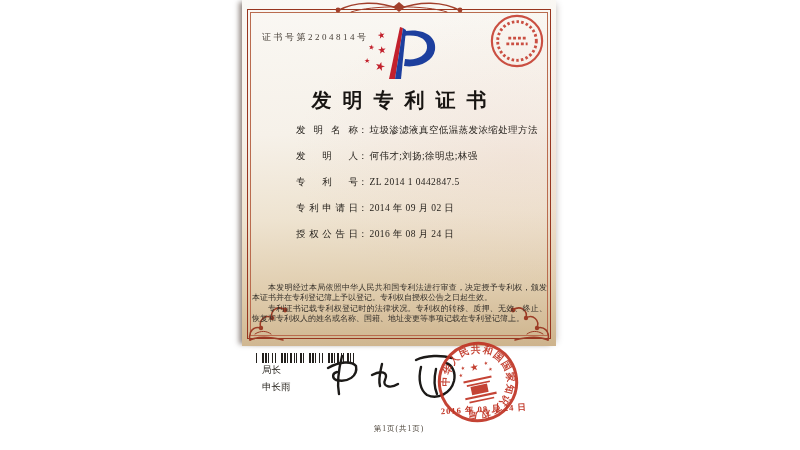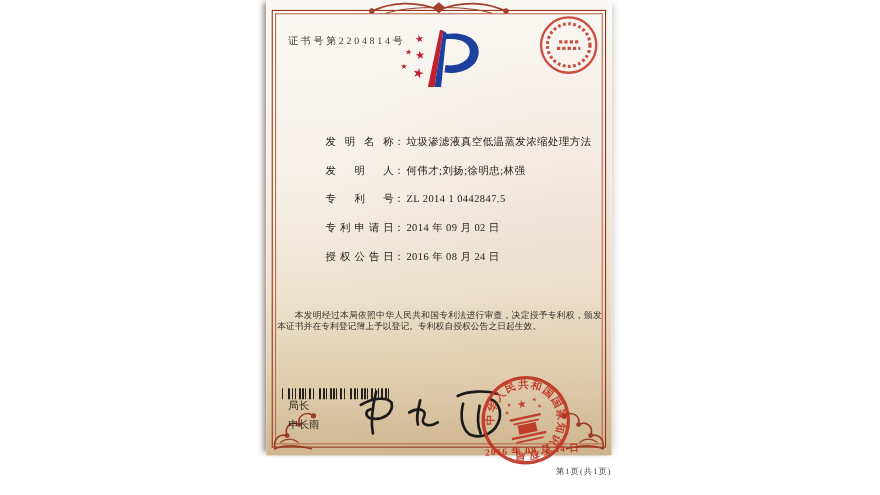--- a/index.html
+++ b/index.html
@@ -2,21 +2,21 @@
 <html><head>
 <meta charset="utf-8">
 <style>
   * { margin:0; padding:0; box-sizing:border-box; }
   html,body { width:800px; height:450px; background:#ffffff; overflow:hidden;
               font-family:"Liberation Serif","DejaVu Serif",serif; }
   .stage { position:relative; width:800px; height:450px; background:#ffffff; }
 
   
   .photo {
-    position:absolute; left:242px; top:0; width:314px; height:414px;
+    position:absolute; left:242px; top:0; width:314px; height:346px;
     background:
       radial-gradient(120% 70% at 88% 45%, rgba(233,198,188,0.22), transparent 60%),
       linear-gradient(178deg, #faf8f4 0%, #f6f1e9 38%, #eee3d0 62%, #e0cdae 82%, #cdb38c 100%);
     box-shadow: -5px 0 5px -2px rgba(45,25,15,0.5), 4px 0 7px -4px rgba(45,25,15,0.3);
   }
 
   
   .frame { position:absolute; left:5px; right:5px; top:9px; bottom:7px;
            border:1.6px solid #97351f; pointer-events:none; }
   .frame::before { content:""; position:absolute; inset:2px; border:1px solid #b96b4e; }
@@ -54,21 +54,21 @@
       #23201d 6.2px 8px, transparent 8px 9.4px); }
 
   .signer { position:absolute; left:20px; top:362px; font-size:9.5px; color:#2a2620; line-height:17px; }
   .signature { position:absolute; left:78px; top:346px; }
 
   .office-seal { position:absolute; left:194px; top:340px; transform:rotate(-12deg); opacity:0.92; }
   .seal-date { position:absolute; left:184px; top:404px; width:116px; text-align:center;
                color:#c03424; font-size:8.5px; font-weight:bold; letter-spacing:1px;
                transform:rotate(-3deg); white-space:nowrap; }
 
-  .footer-page { position:absolute; left:0; right:0; top:424px; text-align:right;
+  .footer-page { position:absolute; left:0; right:0; top:424px; text-align:center;
                  font-size:7.5px; color:#4c443a; letter-spacing:1px; }
 </style>
 </head>
 <body>
 
 <div class="stage">
   <div class="photo">
 
     <div class="frame"></div>
 
@@ -116,20 +116,21 @@
       <path d="M49,6 C70,3 81,13 79,25 C77,37 62,43 48,41 L49,34 C60,36 70,31 71,23 C72,14 62,9 48,11 Z" fill="#1d3f9e"></path>
     </svg>
 
     <svg class="agency-seal" width="58" height="58" viewBox="0 0 60 60">
       <circle cx="30" cy="30" r="26" fill="none" stroke="#c4392b" stroke-width="2.2"></circle>
       <circle cx="30" cy="30" r="20" fill="none" stroke="#c4392b" stroke-width="3" stroke-dasharray="2.6 2.3"></circle>
       <line x1="21" y1="27" x2="39" y2="27" stroke="#c4392b" stroke-width="3" stroke-dasharray="3 2"></line>
       <line x1="19" y1="33" x2="41" y2="33" stroke="#c4392b" stroke-width="3" stroke-dasharray="3 2"></line>
     </svg>
 
+    <div class="title">发明专利证书</div>
 
     <div class="fields">
       <div class="field-row">
         <span class="field-label">发明名称</span><span class="field-colon">：</span><span class="field-value">垃圾渗滤液真空低温蒸发浓缩处理方法</span>
       </div>
       <div class="field-row">
         <span class="field-label">发明人</span><span class="field-colon">：</span><span class="field-value">何伟才;刘扬;徐明忠;林强</span>
       </div>
       <div class="field-row">
         <span class="field-label">专利号</span><span class="field-colon">：</span><span class="field-value">ZL 2014 1 0442847.5</span>
@@ -137,20 +138,21 @@
       <div class="field-row">
         <span class="field-label">专利申请日</span><span class="field-colon">：</span><span class="field-value">2014 年 09 月 02 日</span>
       </div>
       <div class="field-row">
         <span class="field-label">授权公告日</span><span class="field-colon">：</span><span class="field-value">2016 年 08 月 24 日</span>
       </div>
     </div>
 
     <div class="body-text">
       <p>本发明经过本局依照中华人民共和国专利法进行审查，决定授予专利权，颁发本证书并在专利登记簿上予以登记。专利权自授权公告之日起生效。</p>
+      <p>专利证书记载专利权登记时的法律状况。专利权的转移、质押、无效、终止、恢复和专利权人的姓名或名称、国籍、地址变更等事项记载在专利登记簿上。</p>
     </div>
 
     <div class="barcode"></div>
 
     <div class="signer">
       <div>局长</div>
       <div>申长雨</div>
     </div>
 
     <svg class="signature" width="155" height="58" viewBox="0 0 155 58">

